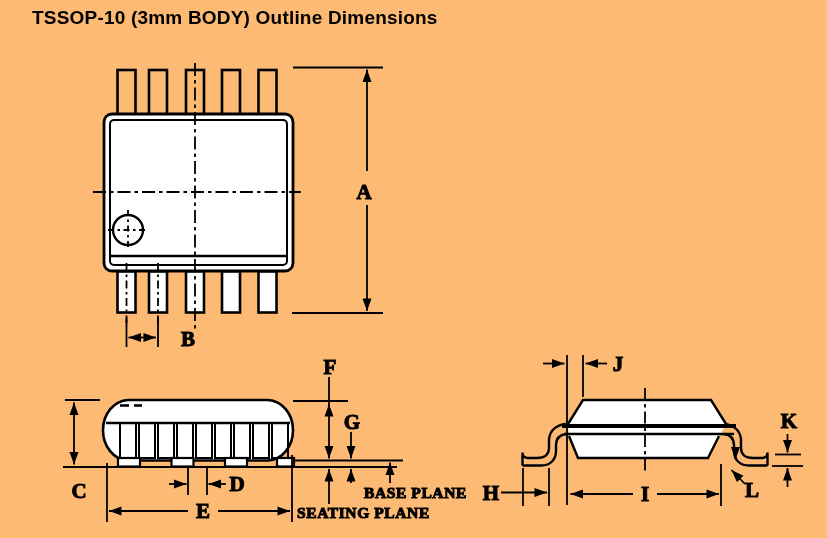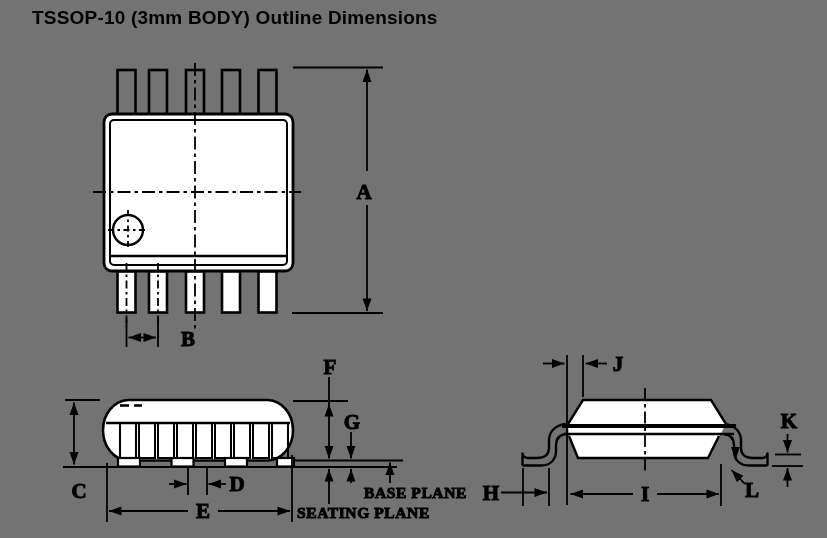--- a/index.html
+++ b/index.html
@@ -1,17 +1,17 @@
 <!DOCTYPE html>
 <html><head>
 <meta charset="utf-8">
 <style>
   html,body{margin:0;padding:0;background:#fff;}
   .canvas{
-    position:relative;width:827px;height:538px;background:#737373;overflow:hidden;
+    position:relative;width:827px;height:538px;background:#fdba74;overflow:hidden;
     font-family:"Liberation Sans",sans-serif;
   }
   .title{
     position:absolute;left:32px;top:7px;font-size:19px;font-weight:bold;color:#000;
     letter-spacing:.2px;white-space:nowrap;
   }
   svg{position:absolute;left:0;top:0;}
   svg text{
     font-family:"Liberation Serif","DejaVu Serif",serif;
     font-weight:bold;fill:#000;

